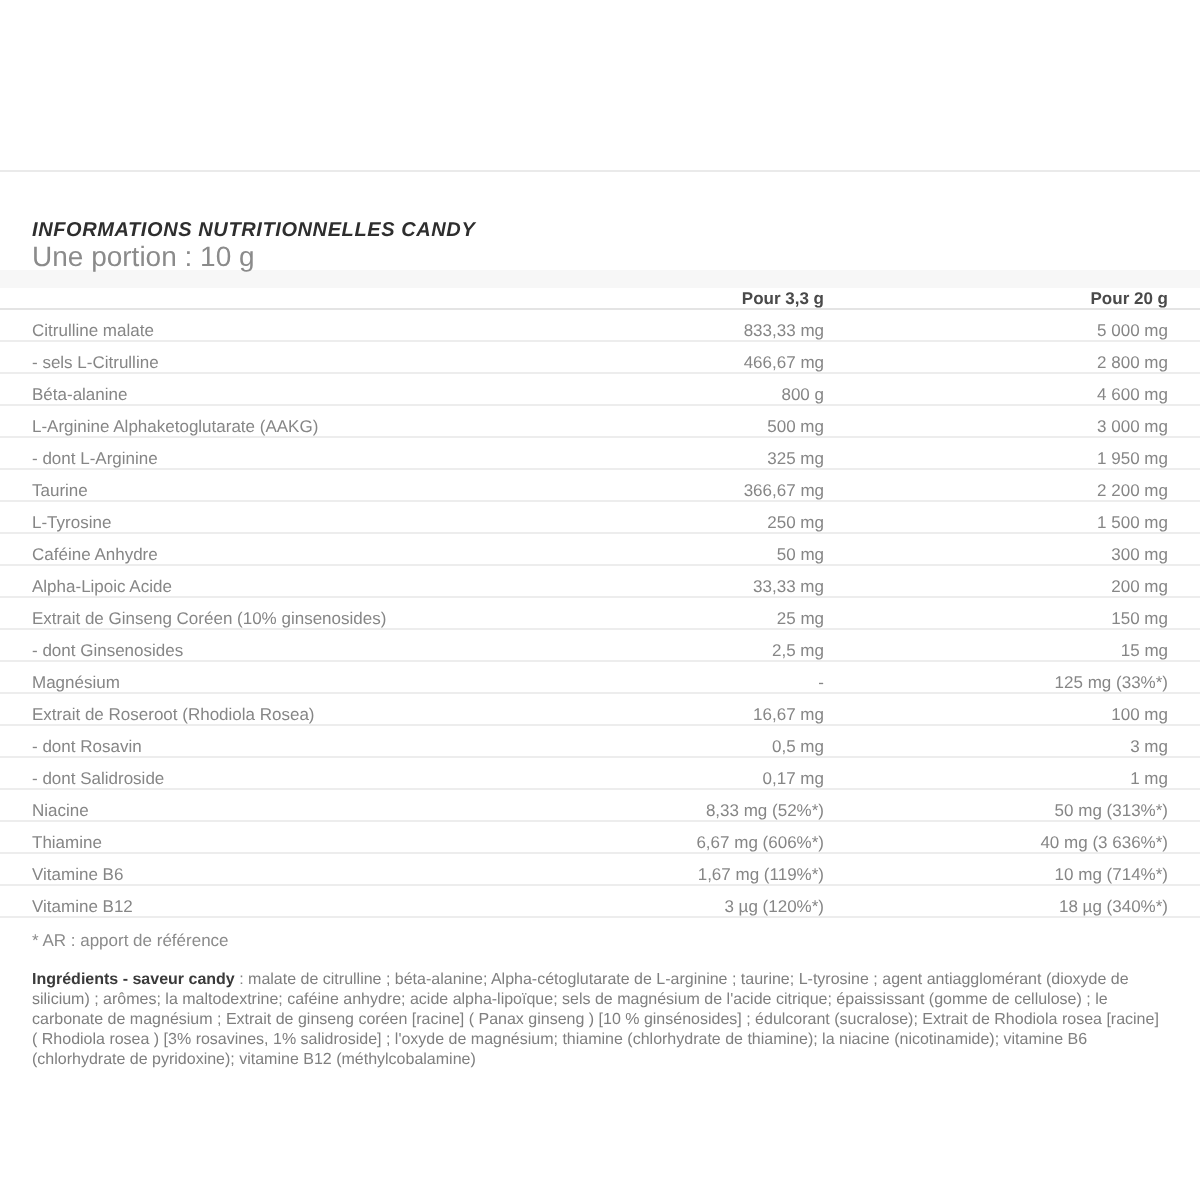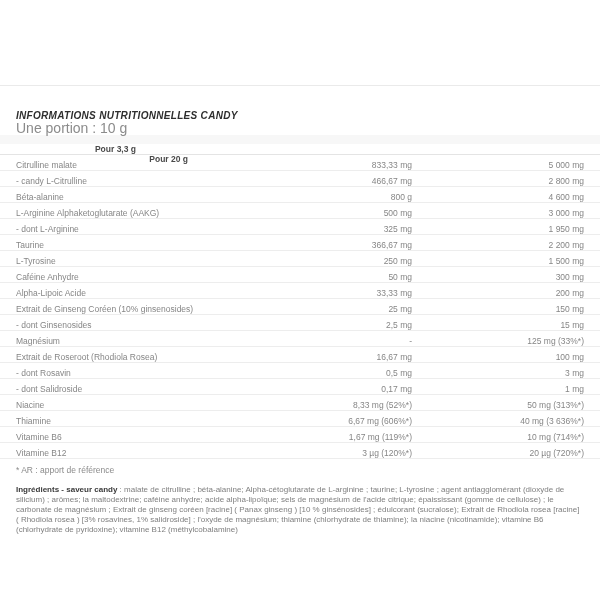--- a/index.html
+++ b/index.html
@@ -13,23 +13,23 @@
   .title-block { padding:4px 16px 2px; }
   .section-title {
     font-size:10px; font-weight:bold; font-style:italic;
     color:#2e2e2e; letter-spacing:.3px; line-height:11px;margin-top:20px;
   }
   .portion { font-size:14px; color:#8b8b8b; line-height:10px; margin-top:2px; }
 
   .band { height:9px; background:#f7f7f7; }
 
   .head-row {
-    display:flex; align-items:flex-start; padding:0 16px; height:10px;
+    display:flex; align-items:flex-end; padding:0 16px; height:10px;
     border-bottom:1px solid #e4e4e4;
-    font-size:8.5px; font-weight:bold; color:#4a4a4a;flex-direction:column;
+    font-size:8.5px; font-weight:bold; color:#4a4a4a;
   }
   .trow {
     display:flex; align-items:flex-end; padding:0 16px; height:15px;
     border-bottom:1px solid #ededed;
     font-size:8.5px; color:#868686;
   }
   .cell-label { flex:1; text-align:left; white-space:nowrap; overflow:hidden; }
   .cell-per33 { width:120px; text-align:right; white-space:nowrap; }
   .cell-per20 { width:172px; text-align:right; white-space:nowrap; }
 
@@ -59,21 +59,21 @@
     <div class="cell-per20">Pour 20 g</div>
   </div>
 
   <div>
       <div class="trow">
         <div class="cell-label">Citrulline malate</div>
         <div class="cell-per33">833,33 mg</div>
         <div class="cell-per20">5 000 mg</div>
       </div>
       <div class="trow">
-        <div class="cell-label">- candy L-Citrulline</div>
+        <div class="cell-label">- sels L-Citrulline</div>
         <div class="cell-per33">466,67 mg</div>
         <div class="cell-per20">2 800 mg</div>
       </div>
       <div class="trow">
         <div class="cell-label">Béta-alanine</div>
         <div class="cell-per33">800 g</div>
         <div class="cell-per20">4 600 mg</div>
       </div>
       <div class="trow">
         <div class="cell-label">L-Arginine Alphaketoglutarate (AAKG)</div>
@@ -146,21 +146,21 @@
         <div class="cell-per20">40 mg (3 636%*)</div>
       </div>
       <div class="trow">
         <div class="cell-label">Vitamine B6</div>
         <div class="cell-per33">1,67 mg (119%*)</div>
         <div class="cell-per20">10 mg (714%*)</div>
       </div>
       <div class="trow">
         <div class="cell-label">Vitamine B12</div>
         <div class="cell-per33">3 µg (120%*)</div>
-        <div class="cell-per20">20 µg (720%*)</div>
+        <div class="cell-per20">18 µg (340%*)</div>
       </div>
     </div>
 
   <div class="footnote">* AR : apport de référence</div>
 
   <p class="ingredients"><b>Ingrédients - saveur candy</b><span> : malate de citrulline ; béta-alanine; Alpha-cétoglutarate de L-arginine ; taurine; L-tyrosine ; agent antiagglomérant (dioxyde de silicium) ; arômes; la maltodextrine; caféine anhydre; acide alpha-lipoïque; sels de magnésium de l'acide citrique; épaississant (gomme de cellulose) ; le carbonate de magnésium ; Extrait de ginseng coréen [racine] ( Panax ginseng ) [10 % ginsénosides] ; édulcorant (sucralose); Extrait de Rhodiola rosea [racine] ( Rhodiola rosea ) [3% rosavines, 1% salidroside] ; l'oxyde de magnésium; thiamine (chlorhydrate de thiamine); la niacine (nicotinamide); vitamine B6 (chlorhydrate de pyridoxine); vitamine B12 (méthylcobalamine)</span></p>
 
 </div>
 
 </body></html>

